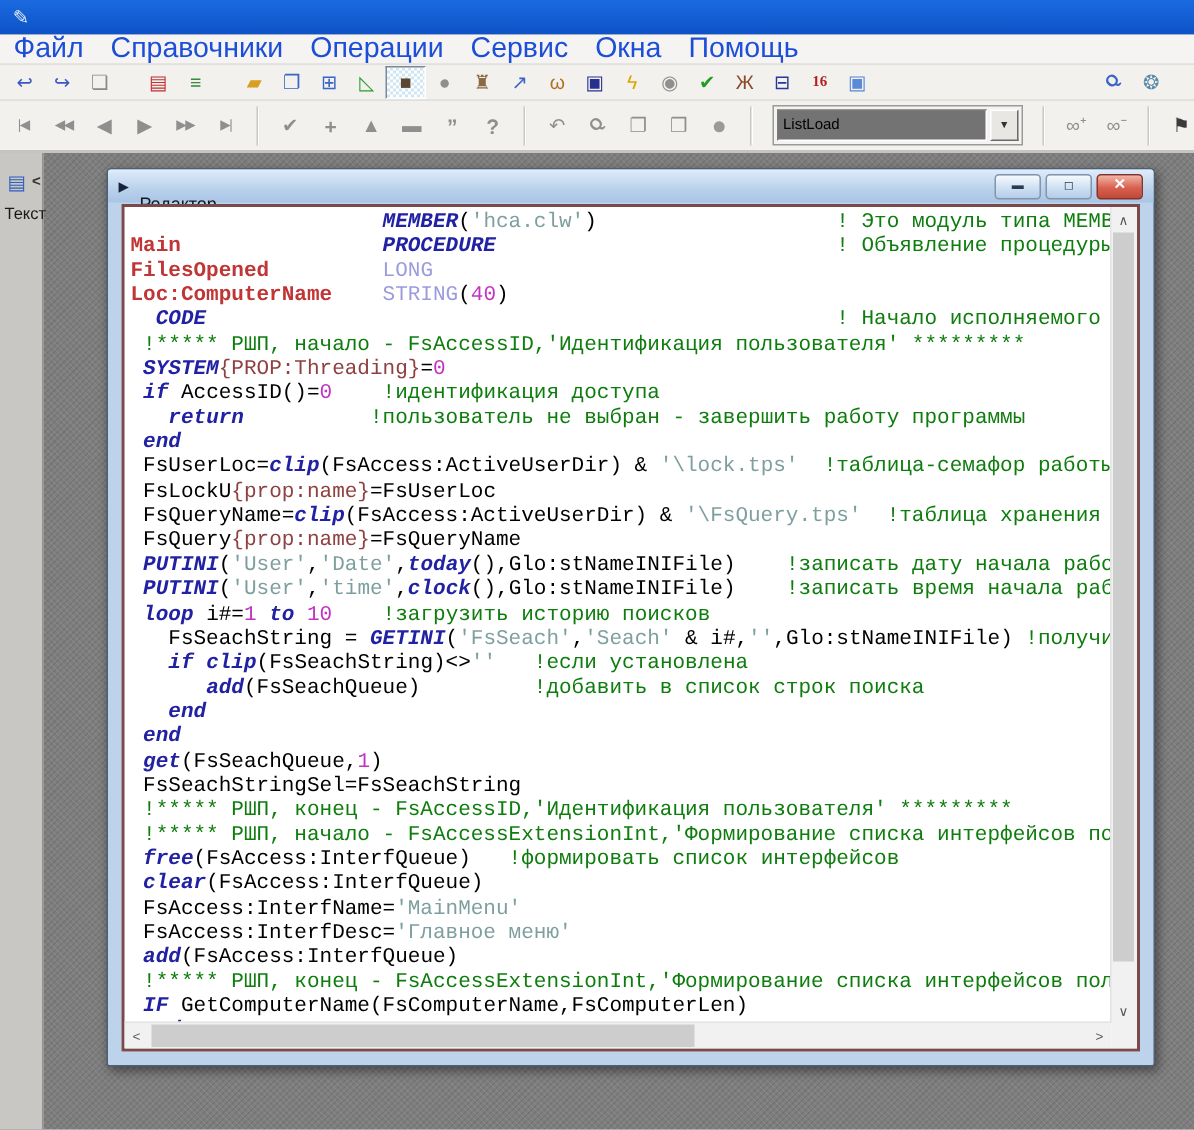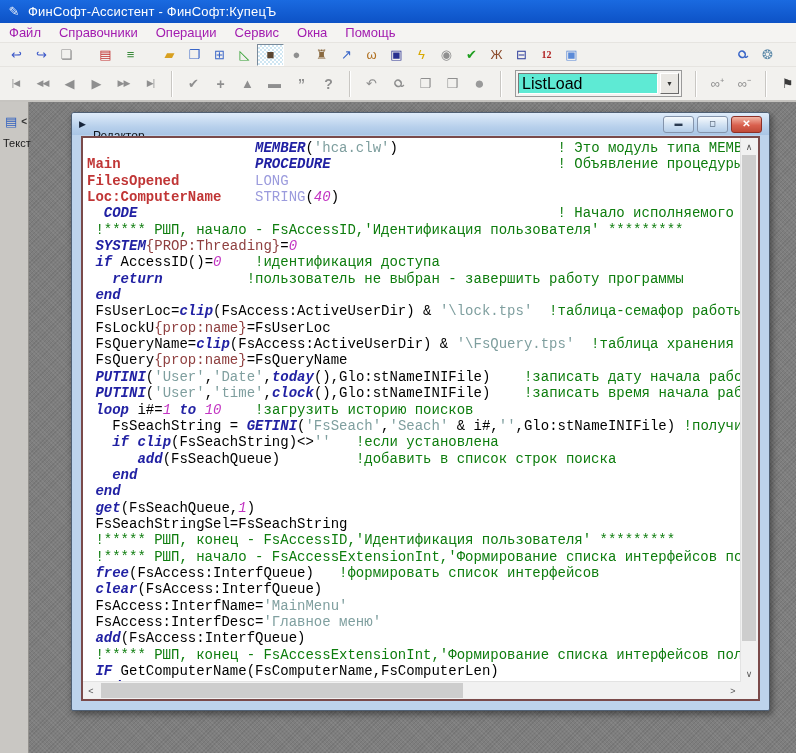--- a/index.html
+++ b/index.html
@@ -5,21 +5,21 @@
   html,body{margin:0;padding:0;}
   body{width:796px;height:753px;overflow:hidden;font-family:"Liberation Sans",sans-serif;background:#7e7e7e;}
   .app{width:796px;height:753px;display:flex;flex-direction:column;}
 
   
   .titlebar{height:23px;background:linear-gradient(#1a6ae0,#0d52c6);display:flex;align-items:center;padding:0 6px;flex:none;}
   .app-icon{width:16px;height:16px;display:flex;align-items:center;justify-content:center;color:#e9eff9;font-size:13px;margin-right:6px;}
   .title-text{color:#fff;font-size:13px;letter-spacing:.2px;}
 
   
-  .menubar{height:19px;background:#f5f4f2;display:flex;align-items:center;font-size:13px;color:#a21caf;border-bottom:1px solid #e6e4e0;flex:none;}
+  .menubar{height:19px;background:#f5f4f2;display:flex;align-items:center;font-size:19px;color:#1d4ed8;border-bottom:1px solid #e6e4e0;flex:none;}
   .menu-item{padding:0 9px;height:100%;display:flex;align-items:center;}
 
   
   .toolbar{display:flex;align-items:center;background:#f2f1ee;flex:none;padding-left:4px;}
   .tb1{height:23px;border-bottom:1px solid #e6e4e0;}
   .tb2{height:33px;border-bottom:2px solid #c6c4c0;padding-left:2px;}
   .tb-group{display:flex;align-items:center;height:100%;}
   .tb-group.right{margin-left:auto;margin-right:16px;}
   .tb-sep{width:1px;height:26px;background:#c9c7c3;border-right:1px solid #ffffff;margin:0 7px;flex:none;}
   .tb1 .tb-sep{background:none;border:none;width:14px;margin:0;}
@@ -29,21 +29,21 @@
   .gl.small{font-size:9px;letter-spacing:-1px;}
   .gl.txt{font-size:10px;font-weight:bold;font-family:"Liberation Serif",serif;}
   .gl.bold{font-weight:bold;font-size:14px;}
   .gl.tilt{transform:rotate(-45deg);font-size:11px;font-weight:bold;}
   .tbtn.big .gl{font-size:17px;}
   .tbtn.pressed{border:1px solid;border-color:#7a8a9a #ffffff #ffffff #7a8a9a;
     background:repeating-conic-gradient(#cfe6f2 0 25%,#ffffff 0 50%);background-size:4px 4px;}
 
   
   .combo-wrap{display:flex;align-items:center;border:1px solid #9a9a9a;background:#f4f3f1;padding:2px;margin:0 6px;}
-  .combo-field{width:132px;height:17px;background:#5eead4;border:1px solid;border-color:#7a7a7a #fff #fff #7a7a7a;font-size:16px;padding:1px 3px;display:flex;align-items:center;color:#000;}
+  .combo-field{width:132px;height:17px;background:#737373;border:1px solid;border-color:#7a7a7a #fff #fff #7a7a7a;font-size:10px;padding:1px 3px;display:flex;align-items:center;color:#000;}
   .combo-btn{width:17px;height:19px;background:#e9e7e3;border:1px solid;border-color:#fff #6a6a6a #6a6a6a #fff;display:flex;align-items:center;justify-content:center;font-size:7px;color:#333;margin-left:2px;}
 
   
   .mdi{position:relative;flex:1;background-color:#7e7e7e;
     background-image:repeating-linear-gradient(45deg,rgba(255,255,255,.06) 0 1px,transparent 1px 3px),
                      repeating-linear-gradient(-45deg,rgba(0,0,0,.08) 0 1px,transparent 1px 3px);}
 
   
   .dock{position:absolute;left:0;top:0;bottom:0;width:28px;background:#c9c7c3;border-right:1px solid #94928e;}
   .dock-icons{display:flex;align-items:center;padding:13px 2px 0 5px;gap:4px;}
@@ -65,21 +65,21 @@
 
   .ed-client{position:absolute;left:9px;right:9px;top:23px;bottom:9px;background:#fff;border:2px solid #7a4a4a;overflow:hidden;}
   .code{position:absolute;left:0;top:0;right:17px;bottom:17px;overflow:hidden;padding:2px 0 0 4px;
     font-family:"Liberation Mono",monospace;font-size:14px;line-height:16.35px;white-space:pre;}
   .cl{height:16.35px;}
   .tk-p{color:#000000;}
   .tk-k{color:#2121a3;font-weight:bold;font-style:italic;}
   .tk-t{color:#9b9bdd;}
   .tk-l{color:#c03535;font-weight:bold;}
   .tk-s{color:#7f9f9f;}
-  .tk-n{color:#c233c2;font-style:italic;}
+  .tk-n{color:#c233c2;}
   .tk-c{color:#0e7d0e;}
   .tk-r{color:#8f4040;}
 
   
   .vscroll{position:absolute;right:0;top:0;bottom:17px;width:17px;background:#f1f1f1;border-left:1px solid #e3e3e3;}
   .hscroll{position:absolute;left:0;right:17px;bottom:0;height:17px;background:#f1f1f1;border-top:1px solid #e3e3e3;}
   .sb-corner{position:absolute;right:0;bottom:0;width:17px;height:17px;background:#f1f1f1;}
   .sb-btn{width:16px;height:17px;display:flex;align-items:center;justify-content:center;font-size:9px;color:#555;}
   .v-up{position:absolute;top:0;left:0;}
   .v-down{position:absolute;bottom:0;left:0;}
@@ -88,21 +88,20 @@
   .h-right{position:absolute;right:0;top:0;}
   .h-thumb{position:absolute;top:1px;bottom:1px;left:18px;width:55%;background:#cdcdcd;}
 </style>
 </head>
 <body>
 
 <div class="app">
 
   <div class="titlebar">
     <span class="app-icon">✎</span>
-    <span class="title-text">ФинСофт-Ассистент - ФинСофт:КупецЪ</span>
   </div>
 
   <div class="menubar" id="menubar">
       <span class="menu-item">Файл</span>
       <span class="menu-item">Справочники</span>
       <span class="menu-item">Операции</span>
       <span class="menu-item">Сервис</span>
       <span class="menu-item">Окна</span>
       <span class="menu-item">Помощь</span>
     </div>
@@ -169,21 +168,21 @@
         <span class="tbtn">
           <span class="gl" style="color: rgb(31, 158, 31);">✔</span>
         </span>
         <span class="tbtn">
           <span class="gl" style="color: rgb(138, 74, 42);">Ж</span>
         </span>
         <span class="tbtn">
           <span class="gl" style="color: rgb(40, 56, 154);">⊟</span>
         </span>
         <span class="tbtn">
-          <span class="gl txt" style="color: rgb(176, 32, 32);">12</span>
+          <span class="gl txt" style="color: rgb(176, 32, 32);">16</span>
         </span>
         <span class="tbtn">
           <span class="gl" style="color: rgb(90, 138, 216);">▣</span>
         </span>
       </span>
       <span class="tb-group right">
         <span class="tbtn">
           <span class="gl tilt" style="color: rgb(58, 102, 200);">Q</span>
         </span>
         <span class="tbtn">

